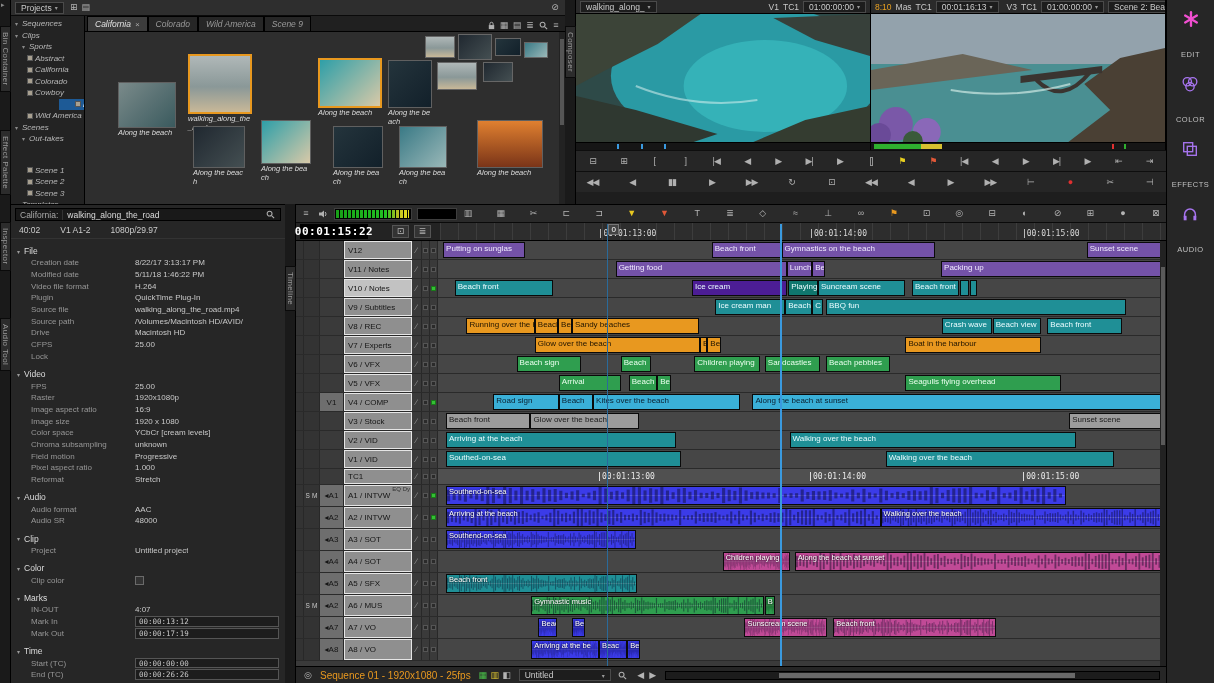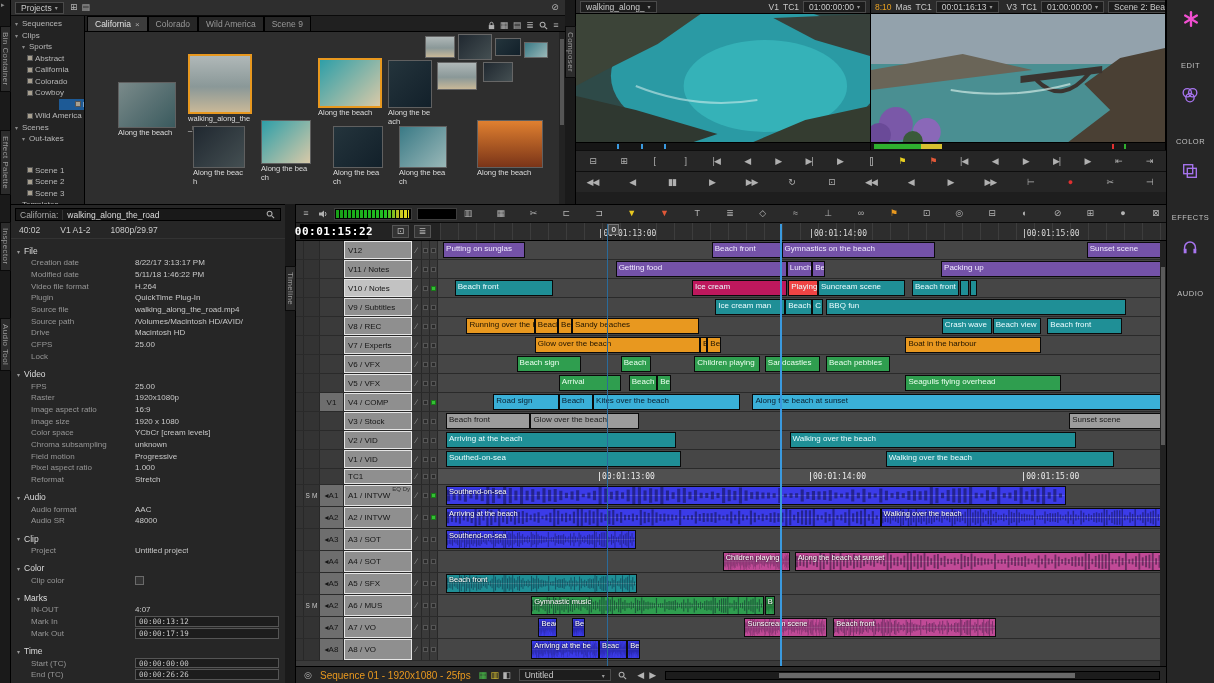--- a/index.html
+++ b/index.html
@@ -16,21 +16,21 @@
 .strip-arrow{position:absolute;left:1px;top:1px;font-size:7px;color:#888;}
 
 
 #project-panel{position:absolute;left:11px;top:0;width:554px;height:204px;background:#262626;border-bottom:1px solid #000;}
 #pp-header{height:16px;background:#2e2e2e;border-bottom:1px solid #0a0a0a;display:flex;align-items:center;gap:4px;padding:0 4px;}
 .dd{background:#1d1d1d;border:1px solid #4a4a4a;height:12px;padding:0 5px;display:inline-flex;align-items:center;gap:3px;font-size:8.5px;color:#ccc;white-space:nowrap;}
 .dd .car{font-size:6px;color:#999;}
 .icon{color:#b4b4b4;font-size:9px;line-height:1;display:inline-flex;align-items:center;justify-content:center;min-width:12px;height:12px;}
 .svgic{min-width:12px;}
 #pp-h-right{margin-left:auto;display:flex;}
-#pp-main{display:flex;height:188px;}
+#pp-main{display:flex;height:188px;font-style:italic;}
 #pp-tree{width:74px;background:#232323;border-right:1px solid #000;overflow:hidden;padding-top:2px;}
 .trow{height:11.5px;display:flex;align-items:center;gap:2px;font-size:8px;color:#b8b8b8;white-space:nowrap;overflow:hidden;}
 .trow.sel{background:#1d5a96;color:#fff;margin-left:48px;}
 .tri{font-size:6px;color:#8a8a8a;width:7px;text-align:center;flex:none;}
 .binic{width:6px;height:6px;background:#a8a090;border:1px solid #555;flex:none;}
 #pp-right{flex:1;display:flex;flex-direction:column;min-width:0;}
 #pp-tabs{height:16px;background:#202020;border-bottom:1px solid #000;display:flex;align-items:flex-end;padding-left:2px;}
 .tab{height:15px;padding:0 7px;background:#262626;border:1px solid #000;border-bottom:none;display:flex;align-items:center;gap:4px;font-size:8.5px;color:#999;white-space:nowrap;}
 .tab.active{background:#3c3c3c;color:#e0e0e0;}
 .tabx{font-size:8px;color:#aaa;}
@@ -62,21 +62,21 @@
 .mon-img svg{display:block;width:100%;height:100%;}
 #mon-scrubs{display:flex;height:8px;}
 .scrub{flex:1;background:#161616;border-top:1px solid #000;border-right:1px solid #000;position:relative;}
 .scrub .mk{position:absolute;top:1px;bottom:1px;width:2px;}
 .scrub .seg{position:absolute;top:1px;bottom:1px;}
 .trans{height:21px;background:#262626;border-top:1px solid #0e0e0e;display:flex;align-items:center;justify-content:space-between;padding:0 10px;}
 .ticon{color:#b0b0b0;font-size:9px;min-width:13px;text-align:center;letter-spacing:-1px;}
 
 
 #right-dock{position:absolute;left:1166px;top:0;width:48px;height:683px;background:#262626;border-left:1px solid #000;display:flex;flex-direction:column;align-items:center;padding-top:10px;}
-.dock-item{display:flex;flex-direction:column;align-items:center;gap:31px;margin-bottom:16px;}
+.dock-item{display:flex;flex-direction:column;align-items:center;gap:20px;margin-bottom:16px;}
 .dlabel{font-size:7.5px;color:#c0c0c0;letter-spacing:.5px;}
 
 
 #inspector{position:absolute;left:11px;top:204px;width:274px;height:479px;background:#262626;border-top:1px solid #000;overflow:hidden;}
 #insp-search{margin:3px 4px 2px;height:13px;background:#191919;border:1px solid #000;display:flex;align-items:center;gap:4px;padding:0 4px;font-size:8.5px;}
 #insp-search .pref{color:#aaa;}
 #insp-search .val{color:#ddd;flex:1;border-left:1px solid #333;padding-left:4px;}
 #insp-summary{display:flex;gap:20px;padding:2px 8px 3px;font-size:8.5px;color:#ccc;border-bottom:1px solid #333;}
 .sec-h{display:flex;align-items:center;gap:4px;padding:3px 6px 1px;color:#ddd;font-size:8.5px;margin-top:4px;}
 .tri2{font-size:6px;color:#999;}
@@ -713,22 +713,22 @@
           <div class="hcell nameb active">V10 / Notes</div>
           <div class="hcell penc">∕</div>
           <div class="hcell boxc">
             <span class="dot"></span>
           </div>
           <div class="hcell boxc">
             <span class="dot on"></span>
           </div>
           <div class="lane">
             <div class="clip" style="left: 2.3%; width: 13.5%; background: rgb(31, 143, 150); color: rgb(234, 252, 255);">Beach front</div>
-            <div class="clip" style="left: 34.9%; width: 13.1%; background: #be185d; color: rgb(234, 252, 255);">Ice cream</div>
-            <div class="clip" style="left: 48.1%; width: 4.1%; background: #ef4444; color: rgb(234, 252, 255); text-align: right;">Playing</div>
+            <div class="clip" style="left: 34.9%; width: 13.1%; background: #4c1d95; color: rgb(234, 252, 255);">Ice cream</div>
+            <div class="clip" style="left: 48.1%; width: 4.1%; background: #0f766e; color: rgb(234, 252, 255); text-align: right;">Playing</div>
             <div class="clip" style="left: 52.2%; width: 12%; background: rgb(31, 143, 150); color: rgb(234, 252, 255);">Suncream scene</div>
             <div class="clip" style="left: 65.1%; width: 6.5%; background: rgb(31, 143, 150); color: rgb(234, 252, 255);">Beach front</div>
             <div class="clip" style="left: 71.7%; width: 1.2%; background: rgb(31, 143, 150); color: rgb(234, 252, 255);"></div>
             <div class="clip" style="left: 73.1%; width: 1%; background: rgb(31, 143, 150); color: rgb(234, 252, 255);"></div>
           </div>
         </div>
         <div class="track video">
           <div class="hcell lockc"></div>
           <div class="hcell smc"></div>
           <div class="hcell patchc empty"></div>

